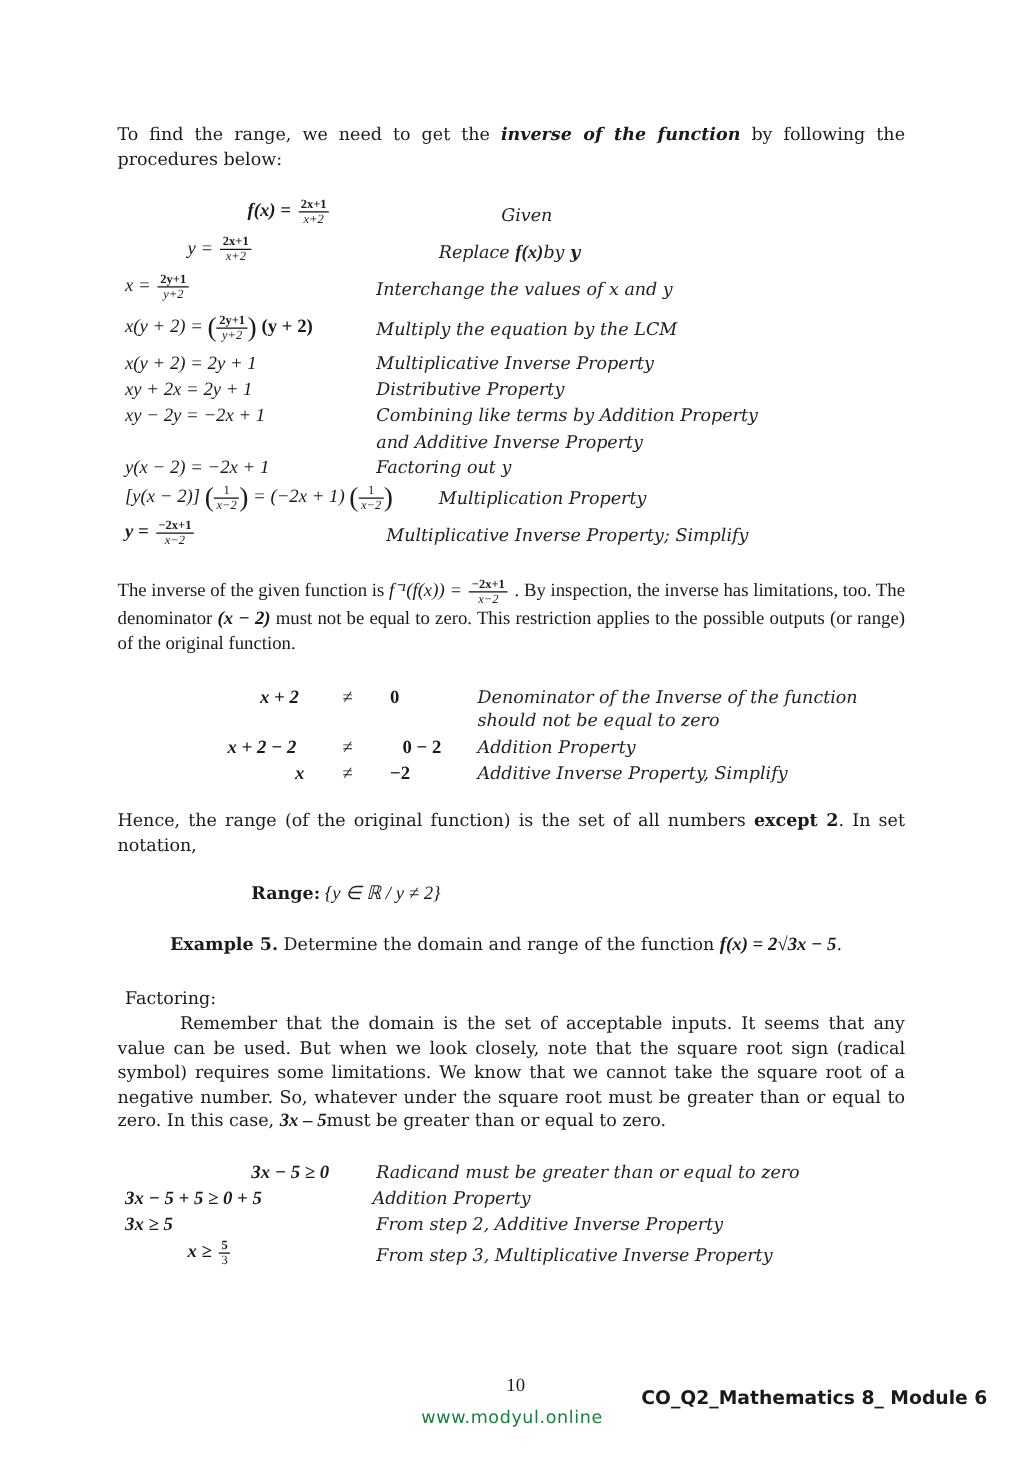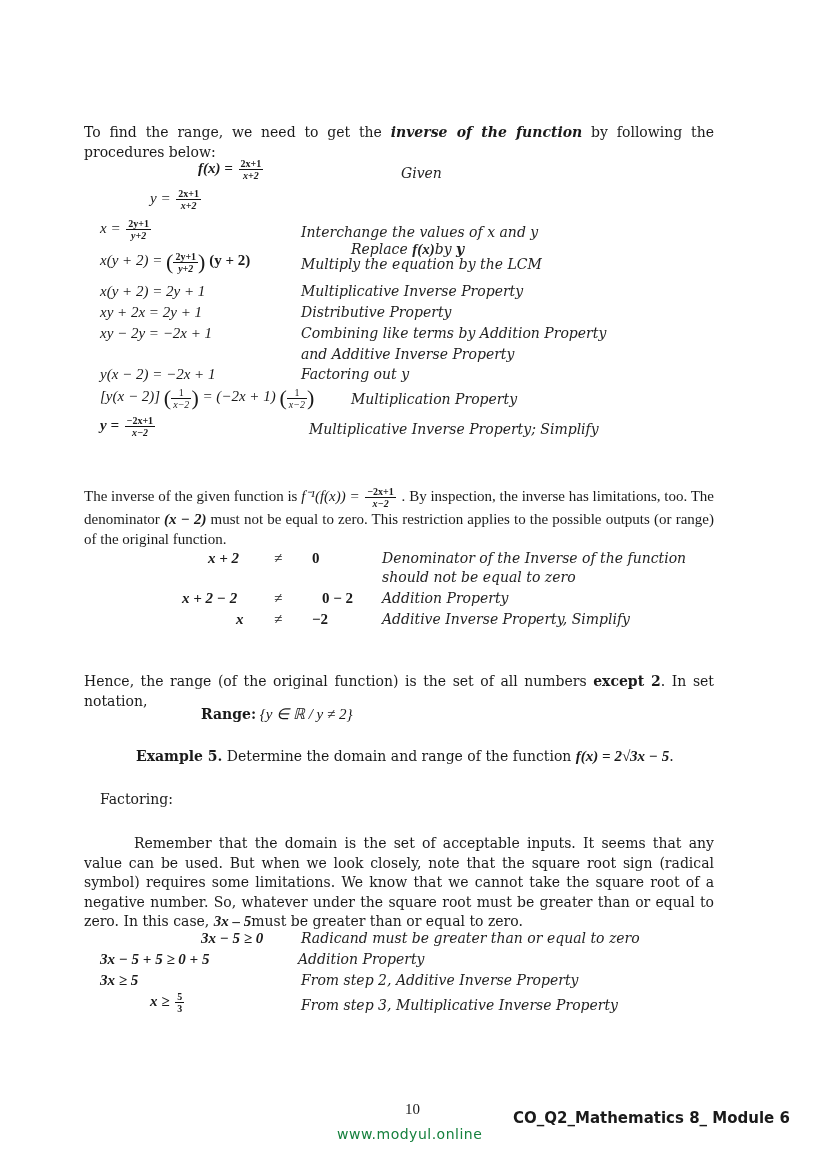--- a/index.html
+++ b/index.html
@@ -1,29 +1,29 @@
 <!DOCTYPE html>
 <html><head>
 <meta charset="utf-8">
 <style>
   html, body { margin:0; padding:0; background:#ffffff; }
   body { width:826px; height:1169px; position:relative; overflow:hidden;
          font-family:"DejaVu Serif", "Liberation Serif", serif; color:#1a1a1a; }
   .abs { position:absolute; white-space:nowrap; }
-  .para { position:absolute; left:84px; width:630px; font-size:15px; line-height:19.5px;
-          font-family:"Liberation Serif", serif; text-align:justify;margin-top:24px; }
+  .para { position:absolute; left:94px; width:630px; font-size:15px; line-height:19.5px;
+          font-family:"Liberation Serif", serif; text-align:justify; }
   .prose { font-family:"DejaVu Serif", serif; font-size:14px; }
   .it { font-style:italic; }
   .b { font-weight:bold; }
   .math { font-family:"Liberation Serif", serif; font-size:15px; }
   .mi { font-style:italic; }
   .reason { font-family:"DejaVu Serif", serif; font-style:italic; font-size:14px; color:#222; }
   .frac { display:inline-block; vertical-align:middle; text-align:center; font-size:10px; line-height:11px; margin:0 2px; }
   .frac .num { display:block; border-bottom:1px solid #111; padding:0 2px; font-weight:bold; }
-  .frac .den { display:block; padding:0 2px; font-weight:bold; font-style:italic; }
+  .frac .den { display:block; padding:0 2px; font-weight:normal; font-style:italic; }
   .frac.light .num, .frac.light .den { font-weight:normal; }
   .paren { font-size:22px; vertical-align:middle; font-weight:normal; }
   .footer-code { font-family:"DejaVu Sans", sans-serif; font-weight:bold; font-size:15px; }
   .pagenum { font-family:"Liberation Serif", serif; font-size:15px; }
   .watermark { font-family:"DejaVu Sans", sans-serif; font-size:14px; color:#15803d; letter-spacing:0.5px; }
 </style>
 </head>
 <body>
 
 <div class="para prose" style="top:99px;">
@@ -33,21 +33,21 @@
 <div class="abs math" style="left:198px;top:158px;">
   <span class="mi b">f(x) =</span>
   <span class="frac"><span class="num">2x+1</span><span class="den">x+2</span></span>
 </div>
 <div class="abs reason" style="left:401px;top:165px;">Given</div>
 
 <div class="abs math" style="left:150px;top:188px;">
   <span class="mi">y =</span>
   <span class="frac"><span class="num">2x+1</span><span class="den">x+2</span></span>
 </div>
-<div class="abs reason" style="left:351px;top:194px;margin-top:47px;">
+<div class="abs reason" style="left:351px;top:194px;">
   <span>Replace </span><span class="b" style="font-family:'Liberation Serif',serif;font-size:15px;">f(x)</span><span>by </span><span class="b">y</span>
 </div>
 
 <div class="abs math" style="left:100px;top:218px;">
   <span class="mi">x =</span>
   <span class="frac"><span class="num">2y+1</span><span class="den">y+2</span></span>
 </div>
 <div class="abs reason" style="left:301px;top:224px;">Interchange the values of x and y</div>
 
 <div class="abs math" style="left:100px;top:249px;">

